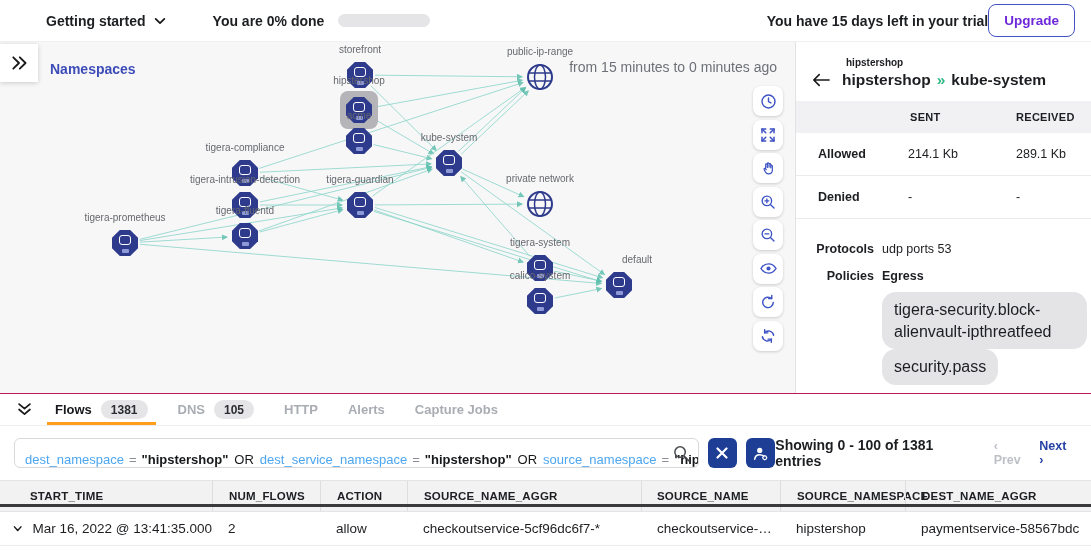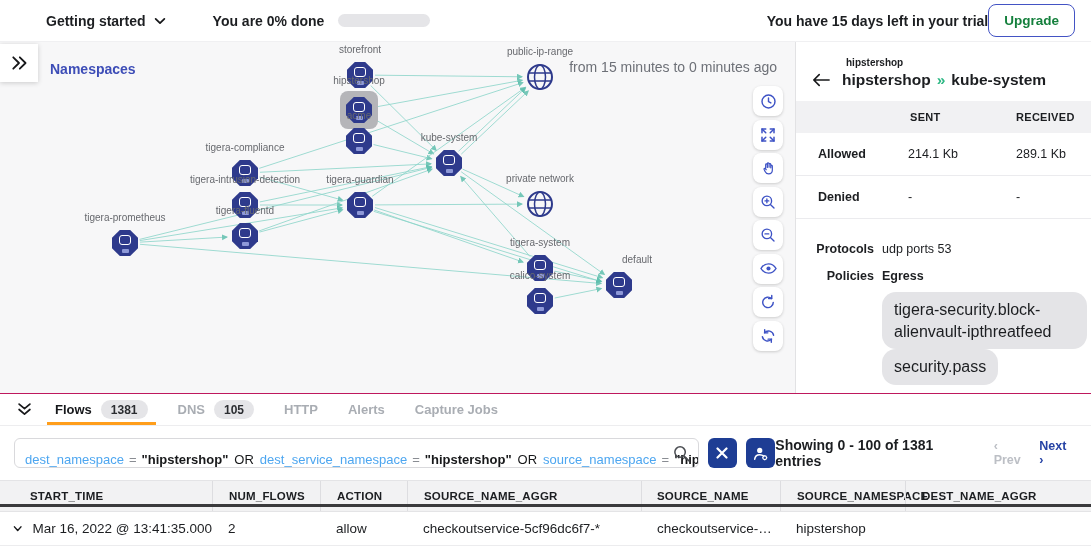--- a/index.html
+++ b/index.html
@@ -6,21 +6,21 @@
   html,body { width:1091px; height:551px; overflow:hidden; }
   body { font-family:"Liberation Sans","DejaVu Sans",sans-serif; color:#1c1e21; background:#fff; position:relative; }
 
   
   .topbar { height:42px; display:flex; align-items:center; padding:0 16px 0 46px; background:#fff; border-bottom:1px solid #f0f0f2; }
   .gs { display:flex; align-items:center; gap:7px; font-weight:700; font-size:14px; cursor:pointer; }
   .progress-wrap { display:flex; align-items:center; gap:14px; margin-left:46px; font-weight:700; font-size:14px; }
   .pbar { width:92px; height:13px; border-radius:7px; background:#e5e5e8; }
   .topbar-right { margin-left:auto; display:flex; align-items:center; }
   .trial { font-weight:700; font-size:14px; }
-  .upgrade { border:1.5px solid #4353c4; color:#15803d; background:#fff; border-radius:8px; padding:8px 15px; font-weight:700; font-size:13.5px; font-family:inherit; cursor:pointer; }
+  .upgrade { border:1.5px solid #4353c4; color:#6d28d9; background:#fff; border-radius:8px; padding:8px 15px; font-weight:700; font-size:13.5px; font-family:inherit; cursor:pointer; }
 
   
   .main { position:relative; height:351px; display:flex; }
   .graph { position:relative; flex:1; background:#f7f7f8; overflow:hidden; }
   .expander { position:absolute; top:2px; left:0; width:38px; height:38px; background:#fff; box-shadow:0 1px 5px rgba(0,0,0,.18); display:flex; align-items:center; justify-content:center; z-index:6; cursor:pointer; }
   .graph-title { position:absolute; top:19px; left:50px; color:#3d4db7; font-weight:700; font-size:14px; z-index:5; }
   .time-range { position:absolute; top:17px; right:18px; font-size:14px; color:#6d7077; z-index:5; }
 
   #edges { position:absolute; inset:0; width:100%; height:100%; }
   .gnode { position:absolute; width:26px; height:26px; transform:translate(-50%,-50%); z-index:3; cursor:pointer; }
@@ -450,16 +450,17 @@
           <svg width="13" height="13" viewBox="0 0 14 14">
             <path d="M3 5l4 4.5L11 5" fill="none" stroke="#17181a" stroke-width="1.8" stroke-linecap="round" stroke-linejoin="round"></path>
           </svg>
           <span>Mar 16, 2022 @ 13:41:35.000</span>
         </div>
         <div class="fcell" style="width: 108px;">2</div>
         <div class="fcell" style="width: 87px;">allow</div>
         <div class="fcell" style="width: 234px;">checkoutservice-5cf96dc6f7-*</div>
         <div class="fcell" style="width: 139px;">checkoutservice-…</div>
         <div class="fcell" style="width: 125px;">hipstershop</div>
+        <div class="fcell" style="width: 186px;">paymentservice-58567bdc</div>
       </div>
     </div>
   <div class="bottom-edge-bar"></div>
 </div>
 
 </body></html>

